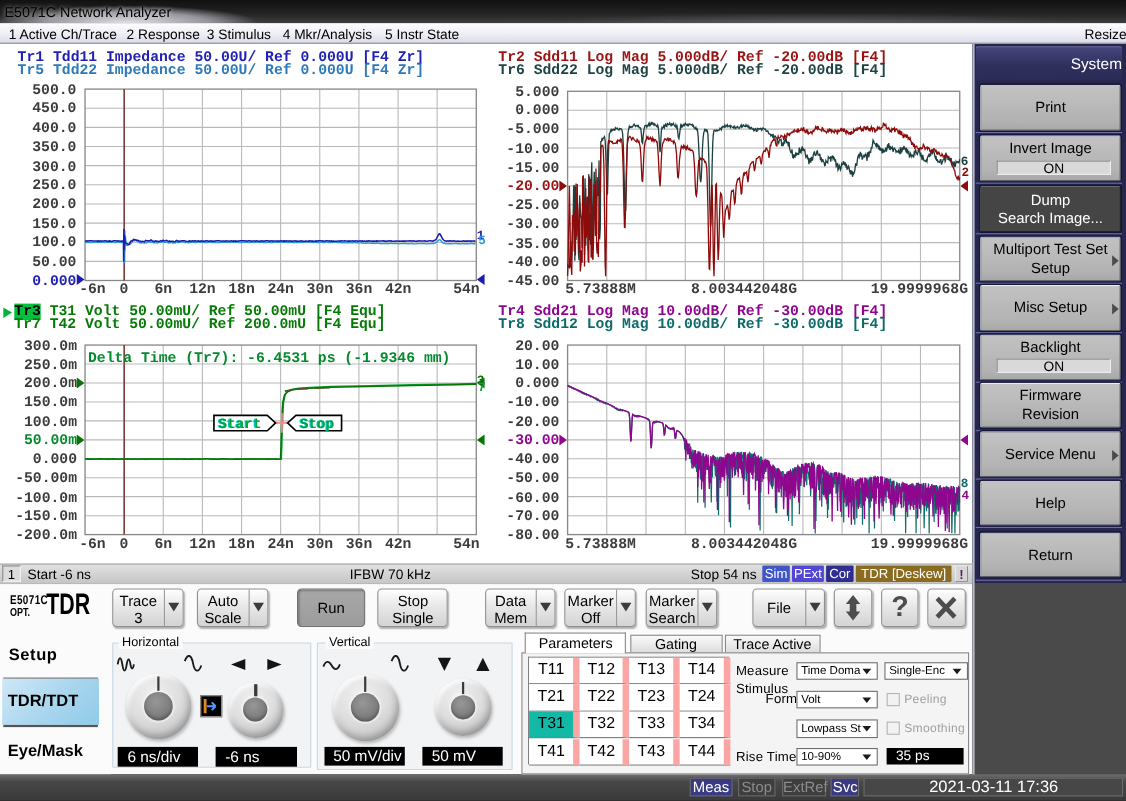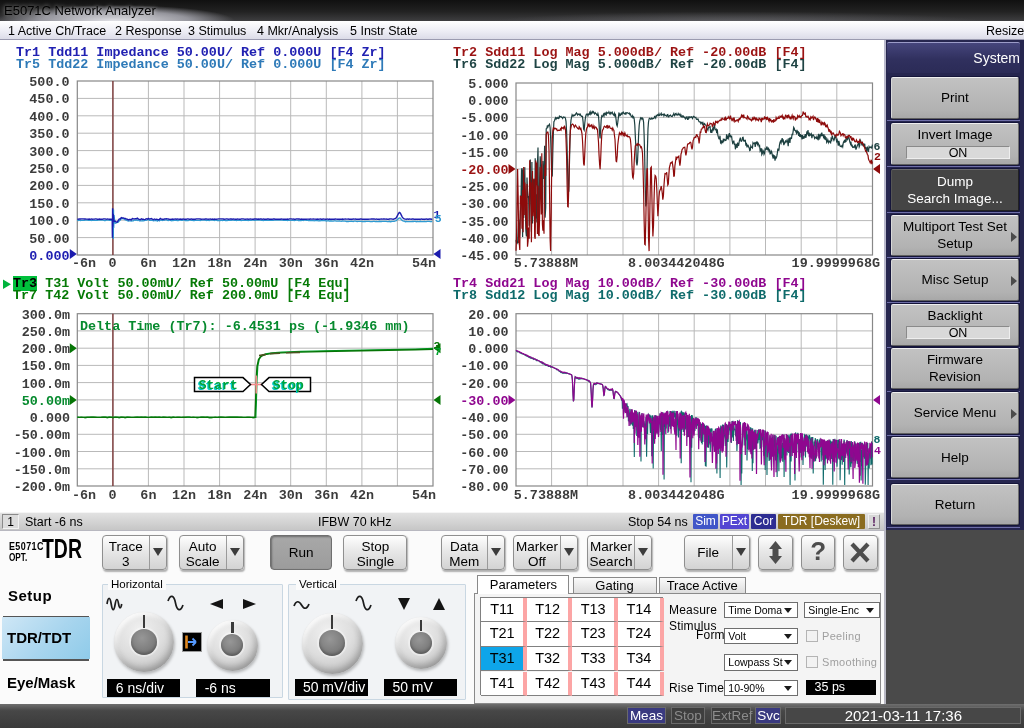--- a/index.html
+++ b/index.html
@@ -20,21 +20,21 @@
 .gbox { position:absolute; border:1px solid #c9d7e2; background:#f1f3f5; border-radius:1px; }
 .glab { position:absolute; font-size:11.5px; color:#000; background:#fbfbfb; padding:0 3px; line-height:11px; }
 .combo { position:absolute; background:#fff; border:1px solid #6e6e6e; font-size:10.5px; line-height:15px; color:#000; padding-left:3px; white-space:nowrap; overflow:hidden; }
 .combo:after { content:""; position:absolute; right:5px; top:5px; border-top:5px solid #1a1a1a; border-left:4px solid transparent; border-right:4px solid transparent; }
 .cbox { position:absolute; width:12px; height:12px; background:#f2f2f2; border:1px solid #b4b4b4; }
 .clab { position:absolute; font-size:11px; letter-spacing:0.3px; color:#9f9f9f; }
 .plab { position:absolute; font-size:12px; letter-spacing:0.2px; color:#000; }
 .badge { position:absolute; top:514px; height:15px; color:#fff; font-size:12px; line-height:14.5px; text-align:center; border-radius:1px; }
 .bbox { position:absolute; top:707px; height:17px; font-size:13.5px; line-height:16px; text-align:center; border:1px solid #6a6a6a; }
 .tab { position:absolute; font-size:13px; text-align:center; border:1px solid #898989; }
-.tcell { position:absolute; background:#fff; border-right:4px solid #fca5a5; border-bottom:1px solid #808080; font-size:14.5px; text-align:center; color:#000; }
+.tcell { position:absolute; background:#fff; border-right:6px solid #fca5a5; border-bottom:1px solid #808080; font-size:14.5px; text-align:center; color:#000; }
 </style></head><body>
 <div id="root">
 
 <div class="abs" style="left:0;top:0;width:1024px;height:21px;background:
  radial-gradient(150px 20px at 115px 21px, rgba(225,225,230,1) 0%, rgba(160,160,168,0.9) 50%, rgba(80,80,88,0) 80%),
  radial-gradient(330px 14px at 72% 105%, rgba(120,120,126,0.55) 0%, rgba(80,80,86,0) 75%),
  linear-gradient(180deg,#111 0%,#222 55%,#3e3e40 100%);"></div>
 <div class="abs" style="left:4px;top:3px;font-size:13px;color:#000;text-shadow:0 0 4px rgba(255,255,255,0.7);">E5071C Network Analyzer</div>
 
 <div class="abs" style="left:0;top:21px;width:1024px;height:19px;background:linear-gradient(180deg,#fff,#ececf4 60%,#dcdce8);border-bottom:1px solid #9b9bb0;"></div>
@@ -339,21 +339,21 @@
 <div class="abs" style="left:474.1px;top:593.4px;width:406.9px;height:110.6px;background:#f4f4f4;border:1px solid #8a8a8a;z-index:2;"></div>
 <div class="abs" style="left:480.3px;top:596.7px;width:182.49999999999994px;height:98.5px;border:1px solid #808080;border-right:none;border-bottom:none;z-index:3;"></div>
 <div class="tcell" style="left:481.3px;top:597.7px;width:45.7px;height:24.6px;line-height:23px;background:#fff;z-index:3;">T11</div>
 <div class="tcell" style="left:527.0px;top:597.7px;width:45.3px;height:24.6px;line-height:23px;background:#fff;z-index:3;">T12</div>
 <div class="tcell" style="left:572.3px;top:597.7px;width:45.7px;height:24.6px;line-height:23px;background:#fff;z-index:3;">T13</div>
 <div class="tcell" style="left:618.0px;top:597.7px;width:45.8px;height:24.6px;line-height:23px;background:#fff;z-index:3;">T14</div>
 <div class="tcell" style="left:481.3px;top:622.3px;width:45.7px;height:24.6px;line-height:23px;background:#fff;z-index:3;">T21</div>
 <div class="tcell" style="left:527.0px;top:622.3px;width:45.3px;height:24.6px;line-height:23px;background:#fff;z-index:3;">T22</div>
 <div class="tcell" style="left:572.3px;top:622.3px;width:45.7px;height:24.6px;line-height:23px;background:#fff;z-index:3;">T23</div>
 <div class="tcell" style="left:618.0px;top:622.3px;width:45.8px;height:24.6px;line-height:23px;background:#fff;z-index:3;">T24</div>
-<div class="tcell" style="left:481.3px;top:646.9px;width:45.7px;height:24.6px;line-height:23px;background:#0ea5e9;z-index:3;">T31</div>
+<div class="tcell" style="left:481.3px;top:646.9px;width:45.7px;height:24.6px;line-height:23px;background:#14b8a6;z-index:3;">T31</div>
 <div class="tcell" style="left:527.0px;top:646.9px;width:45.3px;height:24.6px;line-height:23px;background:#fff;z-index:3;">T32</div>
 <div class="tcell" style="left:572.3px;top:646.9px;width:45.7px;height:24.6px;line-height:23px;background:#fff;z-index:3;">T33</div>
 <div class="tcell" style="left:618.0px;top:646.9px;width:45.8px;height:24.6px;line-height:23px;background:#fff;z-index:3;">T34</div>
 <div class="tcell" style="left:481.3px;top:671.5px;width:45.7px;height:24.7px;line-height:23px;background:#fff;z-index:3;">T41</div>
 <div class="tcell" style="left:527.0px;top:671.5px;width:45.3px;height:24.7px;line-height:23px;background:#fff;z-index:3;">T42</div>
 <div class="tcell" style="left:572.3px;top:671.5px;width:45.7px;height:24.7px;line-height:23px;background:#fff;z-index:3;">T43</div>
 <div class="tcell" style="left:618.0px;top:671.5px;width:45.8px;height:24.7px;line-height:23px;background:#fff;z-index:3;">T44</div>
 <div class="plab" style="left:669px;top:602.5px;z-index:3;">Measure</div>
 <div class="plab" style="left:669px;top:628.3px;z-index:3;margin-left:27px;">Format</div>
 <div class="plab" style="left:669px;top:619px;z-index:3;">Stimulus</div>

